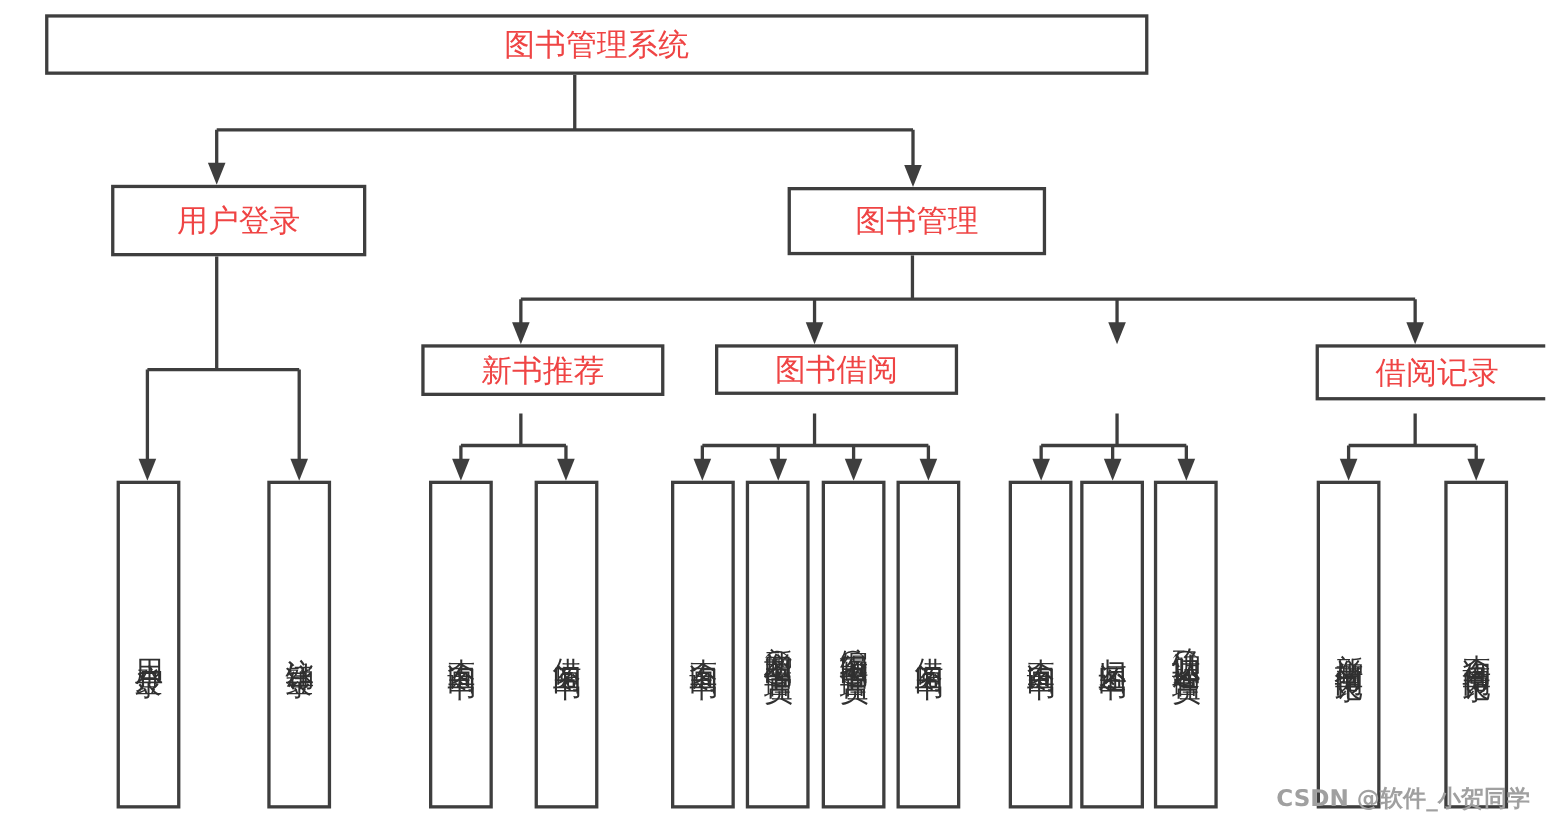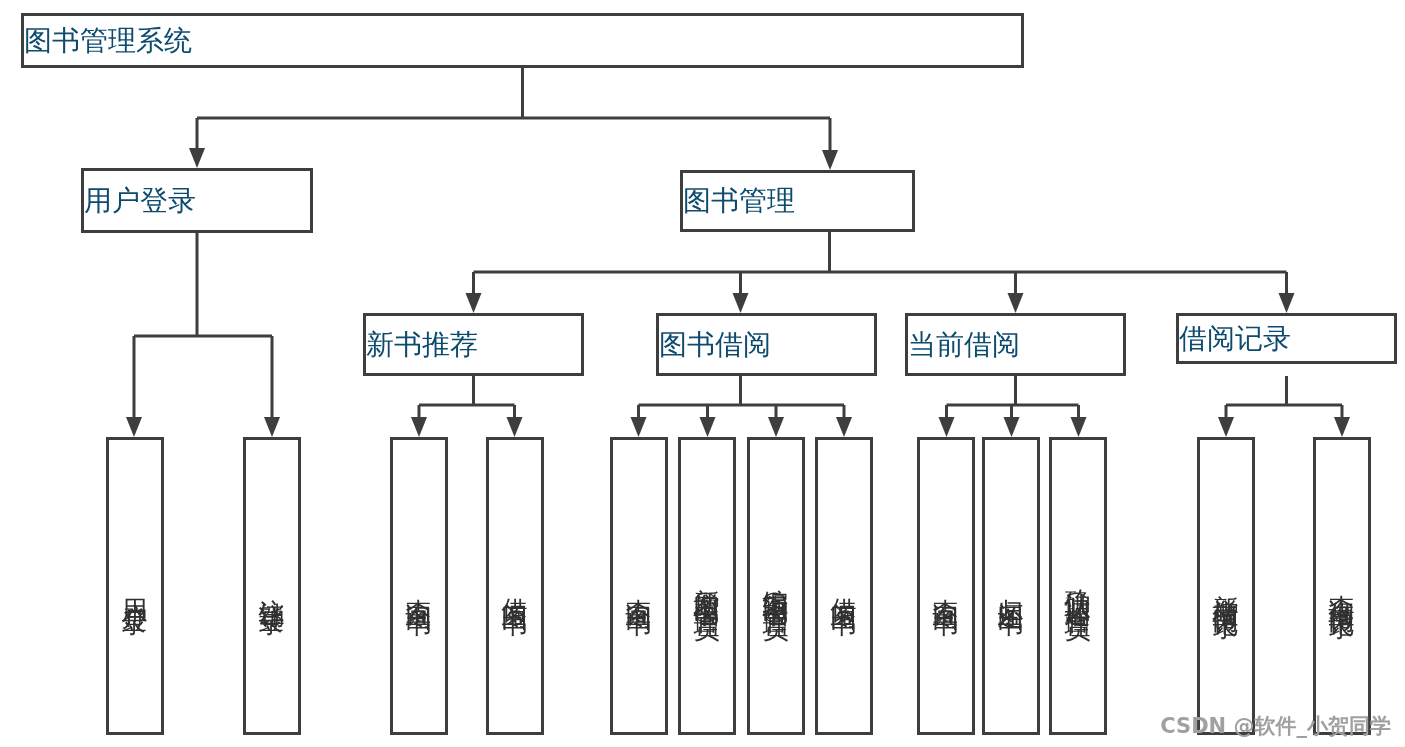--- a/index.html
+++ b/index.html
@@ -22,23 +22,25 @@
     width: 1405px;
     height: 747px;
   }
   .hbox {
     position: absolute;
     box-sizing: border-box;
     border: 3px solid #3e3e3e;
     background: #ffffff;
     display: flex;
     align-items: center;
+    justify-content: center;
     font-size: 28px;
-    color: #0c4a6e;
+    color: #ef4444;
     white-space: nowrap;
+    margin-left: 20px;
   }
   .leaf {
     position: absolute;
     box-sizing: border-box;
     top: 437px;
     width: 58px;
     height: 298px;
     border: 3px solid #3e3e3e;
     background: #ffffff;
     display: flex;
@@ -116,32 +118,29 @@
     </g>
   </svg>
 
   <div class="hbox" style="left:21px; top:13px; width:1003px; height:55px;">
     <span>图书管理系统</span>
   </div>
 
   <div class="hbox" style="left:81px; top:168px; width:232px; height:65px;">
     <span>用户登录</span>
   </div>
-  <div class="hbox" style="left:680px; top:170px; width:235px; height:62px;">
+  <div class="hbox" style="left:696px; top:170px; width:235px; height:62px;">
     <span>图书管理</span>
   </div>
 
-  <div class="hbox" style="left:363px; top:313px; width:221px; height:63px;">
+  <div class="hbox" style="left:363px; top:313px; width:221px; height:47px;">
     <span>新书推荐</span>
   </div>
-  <div class="hbox" style="left:656px; top:313px; width:221px; height:63px;">
+  <div class="hbox" style="left:630px; top:313px; width:221px; height:46px;">
     <span>图书借阅</span>
-  </div>
-  <div class="hbox" style="left:905px; top:313px; width:221px; height:63px;">
-    <span>当前借阅</span>
   </div>
   <div class="hbox" style="left:1176px; top:313px; width:221px; height:51px;">
     <span>借阅记录</span>
   </div>
 
   <div class="leaf" style="left:106px;">
     <span>用户登录</span>
   </div>
   <div class="leaf" style="left:243px;">
     <span>注销登录</span>

